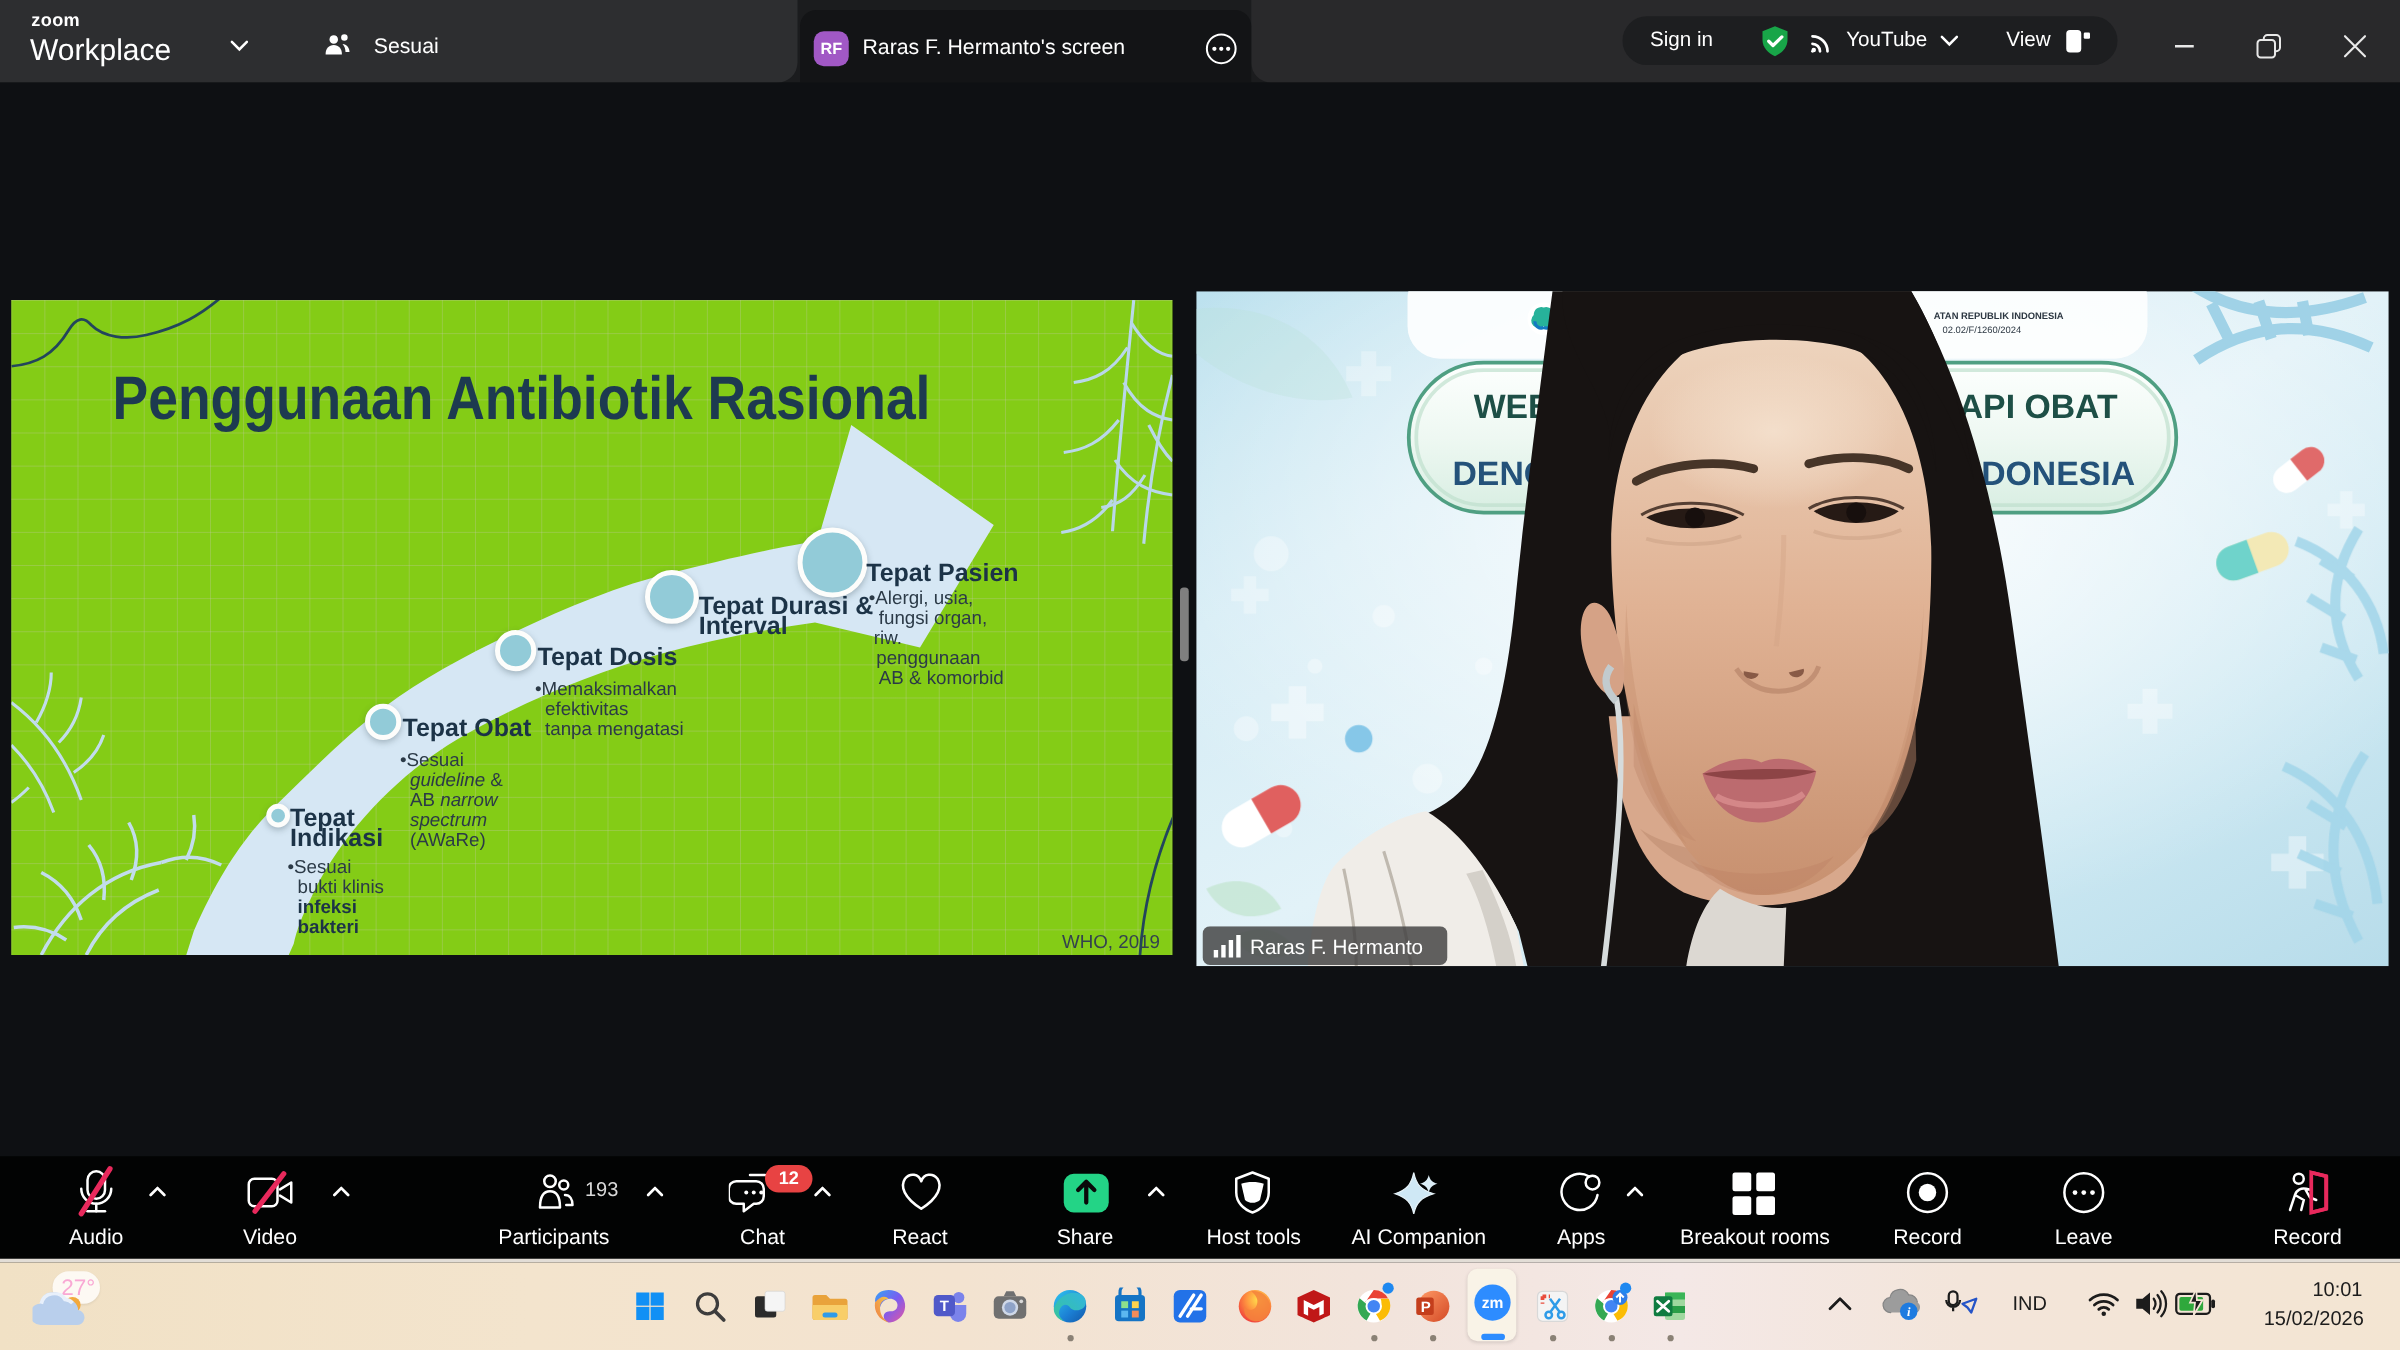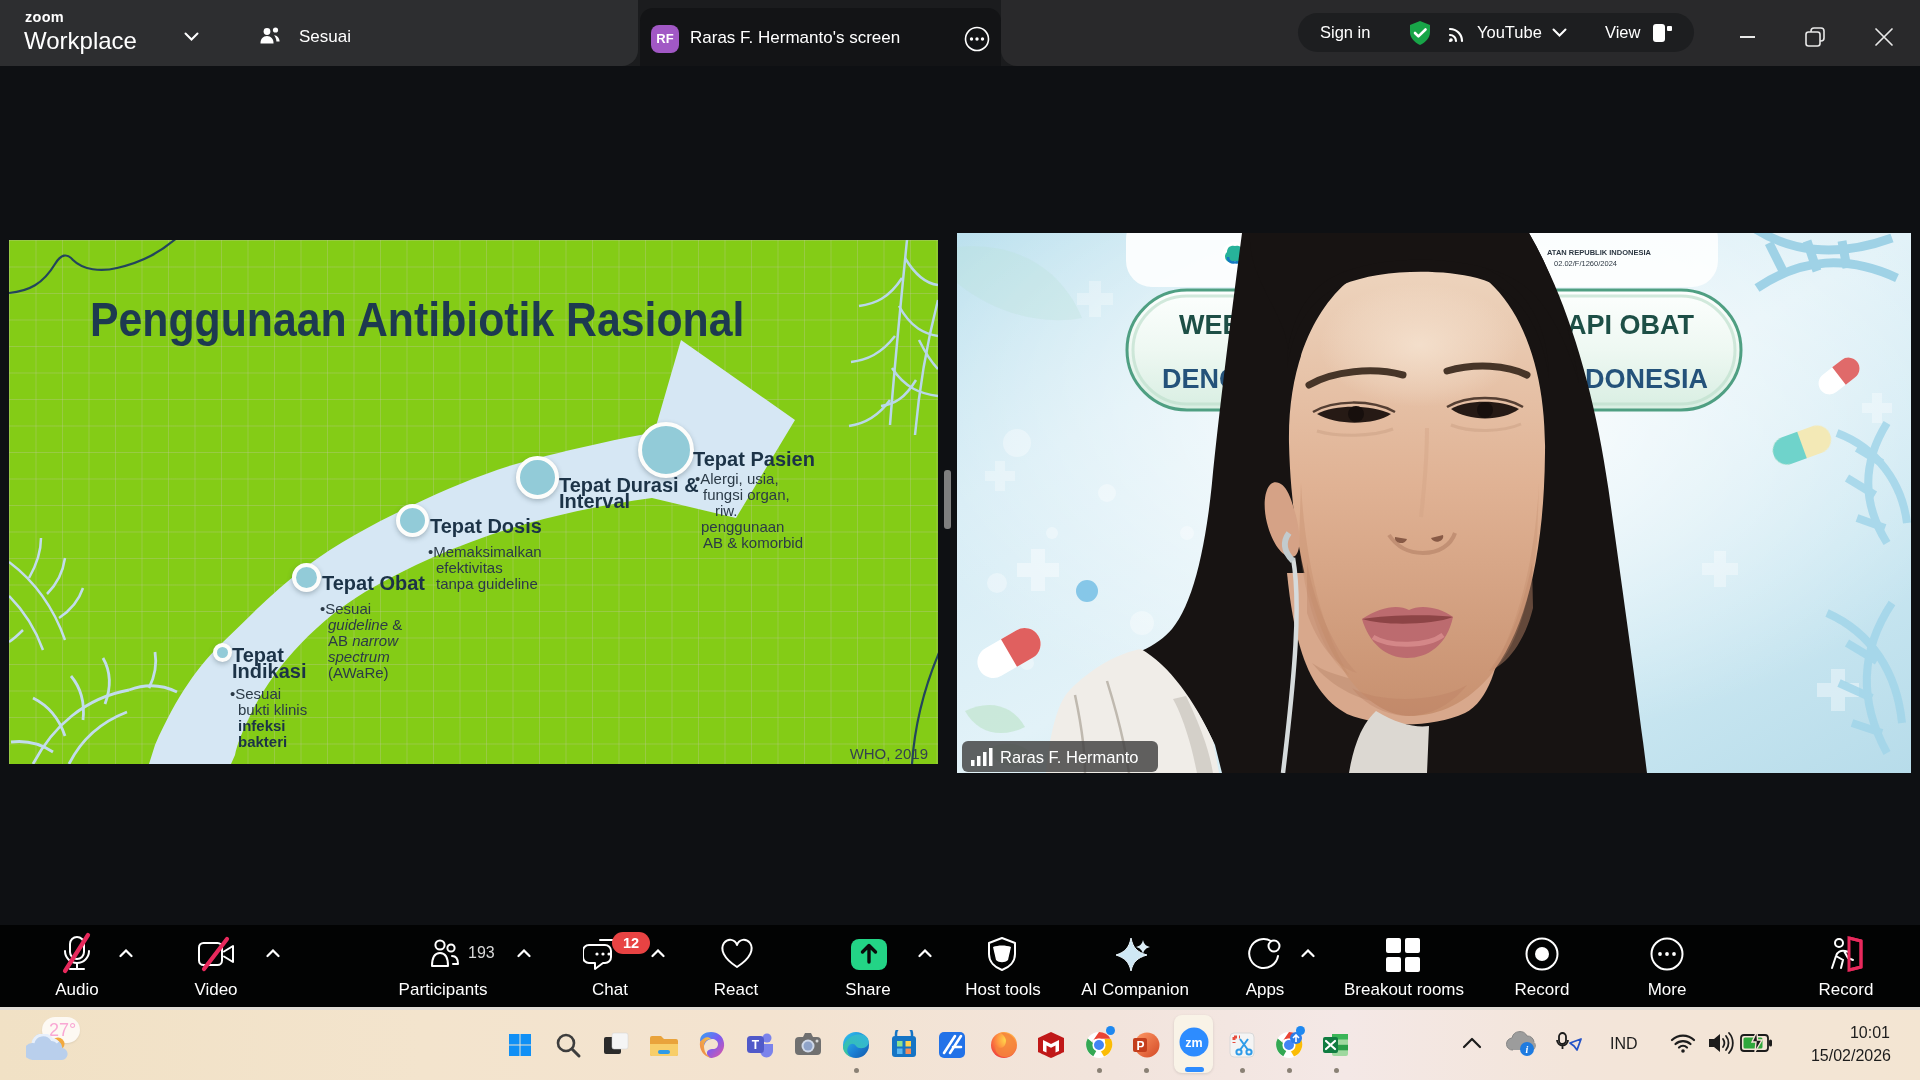--- a/index.html
+++ b/index.html
@@ -149,24 +149,24 @@
       <div class="circ" style="left:387px;top:264px;width:33px;height:33px"></div>
 
       <div class="circ" style="left:507px;top:216px;width:43px;height:43px"></div>
       <div class="circ" style="left:629px;top:182px;width:56px;height:56px"></div>
 
       <div class="st" style="left:223px;top:407px">Tepat<br>Indikasi</div>
       <div class="sb" style="left:221px;top:446px">•Sesuai<br><span style="margin-left:8px">bukti klinis</span><br><b style="margin-left:8px">infeksi</b><br><b style="margin-left:8px">bakteri</b></div>
       <div class="st" style="left:313px;top:335px">Tepat Obat</div>
       <div class="sb" style="left:311px;top:361px">•Sesuai<br><i style="margin-left:8px">guideline</i> &amp;<br><span style="margin-left:8px">AB <i>narrow</i></span><br><i style="margin-left:8px">spectrum</i><br><span style="margin-left:8px">(AWaRe)</span></div>
       <div class="st" style="left:421px;top:278px">Tepat Dosis</div>
-      <div class="sb" style="left:419px;top:304px">•Memaksimalkan<br><span style="margin-left:8px">efektivitas</span><br><span style="margin-left:8px">tanpa guideline</span></div>
+      <div class="sb" style="left:419px;top:304px">•Memaksimalkan<br><span style="margin-left:8px">efektivitas</span><br><span style="margin-left:8px">tanpa mengatasi</span></div>
       <div class="st" style="left:550px;top:237px">Tepat Durasi &amp;<br>Interval</div>
       <div class="st" style="left:684px;top:211px">Tepat Pasien</div>
-      <div class="sb" style="left:686px;top:231px">•Alergi, usia,<br><span style="margin-left:8px">fungsi organ,</span><br><span style="margin-left:20px">riw.</span><br><span style="margin-left:6px">penggunaan</span><br><span style="margin-left:8px">AB &amp; komorbid</span></div>
+      <div class="sb" style="left:686px;top:231px">•Alergi, usia,<br><span style="margin-left:8px">fungsi organ,</span><br><span style="margin-left:4px">riw.</span><br><span style="margin-left:6px">penggunaan</span><br><span style="margin-left:8px">AB &amp; komorbid</span></div>
       <div id="who">WHO, 2019</div>
     </div>
     <div id="scrollbar"></div>
     <div id="video"><svg width="954" height="540" viewBox="0 0 954 540">
 <defs>
 <linearGradient id="vbg" x1="0" y1="0" x2="1" y2="1">
 <stop offset="0" stop-color="#bce1ee"></stop>
               <stop offset="0.25" stop-color="#d5ecf5"></stop>
               <stop offset="0.5" stop-color="#e2f2f8"></stop>
               <stop offset="0.75" stop-color="#cce8f2"></stop>
@@ -429,21 +429,21 @@
     </svg>
 <div class="abs" style="left:1542px;top:980px;transform:translateX(-50%);color:#fff;font-size:17px;white-space:nowrap">Record</div>
 <svg class="abs" style="left:1645px;top:932px" width="44" height="44" viewBox="-22 -22 44 44">
       <circle cx="0" cy="0" r="15.5" stroke="#fff" stroke-width="2" fill="none" stroke-linecap="round" stroke-linejoin="round"></circle>
       <g fill="#fff">
         <circle cx="-7" cy="0" r="1.9"></circle>
         <circle cx="0" cy="0" r="1.9"></circle>
         <circle cx="7" cy="0" r="1.9"></circle>
       </g>
     </svg>
-<div class="abs" style="left:1667px;top:980px;transform:translateX(-50%);color:#fff;font-size:17px;white-space:nowrap">More</div>
+<div class="abs" style="left:1667px;top:980px;transform:translateX(-50%);color:#fff;font-size:17px;white-space:nowrap">Leave</div>
 <svg class="abs" style="left:1823px;top:932px" width="44" height="44" viewBox="-22 -22 44 44">
       <g stroke="#fff" stroke-width="2" fill="none" stroke-linecap="round">
         <circle cx="-6" cy="-11" r="4"></circle>
         <path d="M-13 14 L-9 2 C-8 -2 -4 -4 0 -3 L4 -2 M-9 2 L-2 6 L-4 14 M-1 -3 L3 4 L8 6"></path>
       </g>
       <path d="M4 -16 L16 -13 V13 L4 16 z" fill="none" stroke="#e8295c" stroke-width="3"></path>
       <path d="M4 -16 L16 -13 V13 L4 16" fill="none" stroke="#e8295c" stroke-width="3" stroke-linejoin="round"></path>
     </svg>
 <div class="abs" style="left:1846px;top:980px;transform:translateX(-50%);color:#fff;font-size:17px;white-space:nowrap">Record</div>
   <div id="winline"></div>

